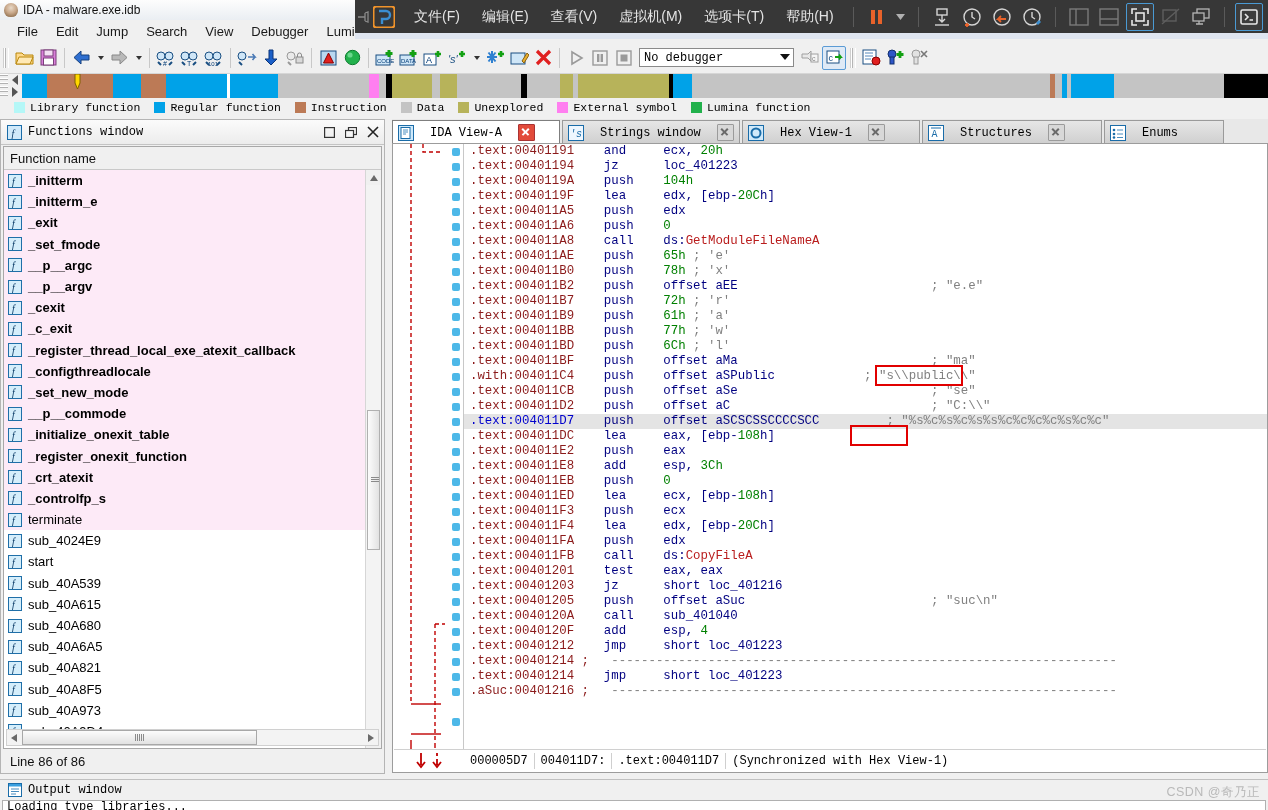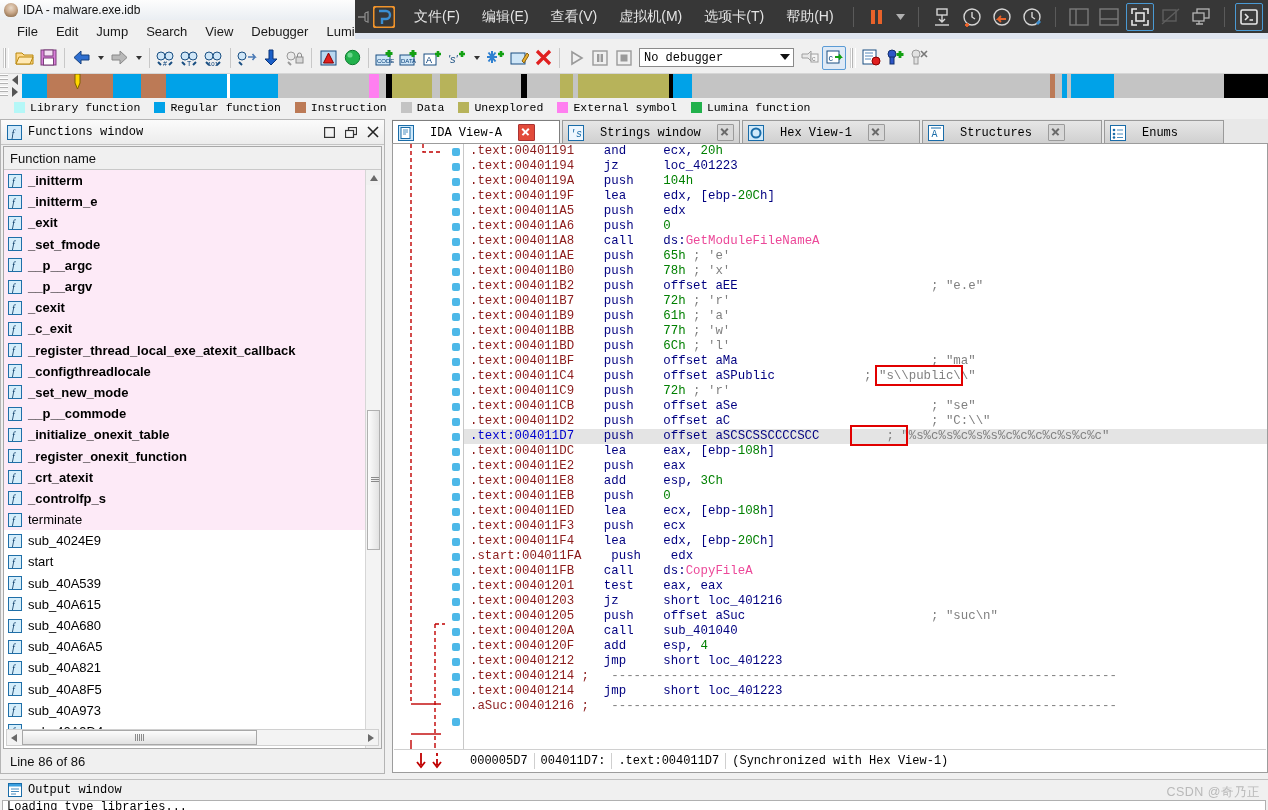--- a/index.html
+++ b/index.html
@@ -122,21 +122,21 @@
   #code{position:absolute;left:70px;top:0;right:0;bottom:23px;
      border-left:1px solid #c8c8c8;
      font-family:"Liberation Mono",monospace;font-size:12.4px;line-height:15px;overflow:hidden;}
   .cl{height:15px;white-space:pre;padding-left:6px;box-sizing:border-box;}
   .cl.sel{background:#e4e4e4;}
   .seg{color:#8b1a1a;}
   .cl.sel .seg{color:#0000cc;}
   .mn{color:#000080;}
   .op{color:#000080;}
   .num{color:#008000;}
-  .api{color:#ec4899;}
+  .api{color:#b91c1c;}
   .cmt{color:#808080;}
   .loc{color:#000080;}
   #disasm-status{position:absolute;left:1px;right:1px;bottom:1px;height:21px;background:#fff;
      border-top:1px solid #d0d0d0;display:flex;align-items:center;
      font-family:"Liberation Mono",monospace;font-size:12px;color:#000;}
   #disasm-status .cell{padding:0 6px;border-right:1px solid #cfcfcf;height:16px;line-height:16px;}
   #disasm-status .cell:last-child{border-right:none;}
   .redbox{position:absolute;border:2.5px solid #e10000;box-sizing:border-box;pointer-events:none;}
 
   
@@ -810,33 +810,32 @@
         <div class="cl"><span class="seg">.text:004011A6    </span><span class="mn">push    </span><span class="num">0</span></div>
         <div class="cl"><span class="seg">.text:004011A8    </span><span class="mn">call    </span><span class="op">ds:</span><span class="api">GetModuleFileNameA</span></div>
         <div class="cl"><span class="seg">.text:004011AE    </span><span class="mn">push    </span><span class="num">65h</span><span class="cmt"> ; 'e'</span></div>
         <div class="cl"><span class="seg">.text:004011B0    </span><span class="mn">push    </span><span class="num">78h</span><span class="cmt"> ; 'x'</span></div>
         <div class="cl"><span class="seg">.text:004011B2    </span><span class="mn">push    </span><span class="op">offset aEE</span><span class="cmt">                          ; "e.e"</span></div>
         <div class="cl"><span class="seg">.text:004011B7    </span><span class="mn">push    </span><span class="num">72h</span><span class="cmt"> ; 'r'</span></div>
         <div class="cl"><span class="seg">.text:004011B9    </span><span class="mn">push    </span><span class="num">61h</span><span class="cmt"> ; 'a'</span></div>
         <div class="cl"><span class="seg">.text:004011BB    </span><span class="mn">push    </span><span class="num">77h</span><span class="cmt"> ; 'w'</span></div>
         <div class="cl"><span class="seg">.text:004011BD    </span><span class="mn">push    </span><span class="num">6Ch</span><span class="cmt"> ; 'l'</span></div>
         <div class="cl"><span class="seg">.text:004011BF    </span><span class="mn">push    </span><span class="op">offset aMa</span><span class="cmt">                          ; "ma"</span></div>
-        <div class="cl"><span class="seg">.text:004011C4    </span><span class="mn">push    </span><span class="op">offset aSPublic</span><span class="cmt">            ; "s\\public\\"</span></div>
-        <div class="cl"><span class="seg">.text:004011C9    </span><span class="mn">push    </span><span class="num">72h</span><span class="cmt"> ; 'r'</span></div>
+        <div class="cl"><span class="seg">.with:004011C4    </span><span class="mn">push    </span><span class="op">offset aSPublic</span><span class="cmt">            ; "s\\public\\"</span></div>
         <div class="cl"><span class="seg">.text:004011CB    </span><span class="mn">push    </span><span class="op">offset aSe</span><span class="cmt">                          ; "se"</span></div>
         <div class="cl"><span class="seg">.text:004011D2    </span><span class="mn">push    </span><span class="op">offset aC</span><span class="cmt">                           ; "C:\\"</span></div>
         <div class="cl sel"><span class="seg">.text:004011D7    </span><span class="mn">push    </span><span class="op">offset aSCSCSSCCCCSCC</span><span class="cmt">         ; "%s%c%s%c%s%s%c%c%c%c%s%c%c"</span></div>
         <div class="cl"><span class="seg">.text:004011DC    </span><span class="mn">lea     </span><span class="op">eax, [ebp-</span><span class="num">108</span><span class="op">h]</span></div>
         <div class="cl"><span class="seg">.text:004011E2    </span><span class="mn">push    </span><span class="op">eax</span></div>
         <div class="cl"><span class="seg">.text:004011E8    </span><span class="mn">add     </span><span class="op">esp, </span><span class="num">3Ch</span></div>
         <div class="cl"><span class="seg">.text:004011EB    </span><span class="mn">push    </span><span class="num">0</span></div>
         <div class="cl"><span class="seg">.text:004011ED    </span><span class="mn">lea     </span><span class="op">ecx, [ebp-</span><span class="num">108</span><span class="op">h]</span></div>
         <div class="cl"><span class="seg">.text:004011F3    </span><span class="mn">push    </span><span class="op">ecx</span></div>
         <div class="cl"><span class="seg">.text:004011F4    </span><span class="mn">lea     </span><span class="op">edx, [ebp-</span><span class="num">20C</span><span class="op">h]</span></div>
-        <div class="cl"><span class="seg">.start:004011FA    </span><span class="mn">push    </span><span class="op">edx</span></div>
+        <div class="cl"><span class="seg">.text:004011FA    </span><span class="mn">push    </span><span class="op">edx</span></div>
         <div class="cl"><span class="seg">.text:004011FB    </span><span class="mn">call    </span><span class="op">ds:</span><span class="api">CopyFileA</span></div>
         <div class="cl"><span class="seg">.text:00401201    </span><span class="mn">test    </span><span class="op">eax, eax</span></div>
         <div class="cl"><span class="seg">.text:00401203    </span><span class="mn">jz      </span><span class="loc">short loc_401216</span></div>
         <div class="cl"><span class="seg">.text:00401205    </span><span class="mn">push    </span><span class="op">offset aSuc</span><span class="cmt">                         ; "suc\n"</span></div>
         <div class="cl"><span class="seg">.text:0040120A    </span><span class="mn">call    </span><span class="loc">sub_401040</span></div>
         <div class="cl"><span class="seg">.text:0040120F    </span><span class="mn">add     </span><span class="op">esp, </span><span class="num">4</span></div>
         <div class="cl"><span class="seg">.text:00401212    </span><span class="mn">jmp     </span><span class="loc">short loc_401223</span></div>
         <div class="cl"><span class="seg">.text:00401214 ;   </span><span class="cmt">--------------------------------------------------------------------</span></div>
         <div class="cl"><span class="seg">.text:00401214    </span><span class="mn">jmp     </span><span class="loc">short loc_401223</span></div>
         <div class="cl"><span class="seg">.aSuc:00401216 ;   </span><span class="cmt">--------------------------------------------------------------------</span></div>

